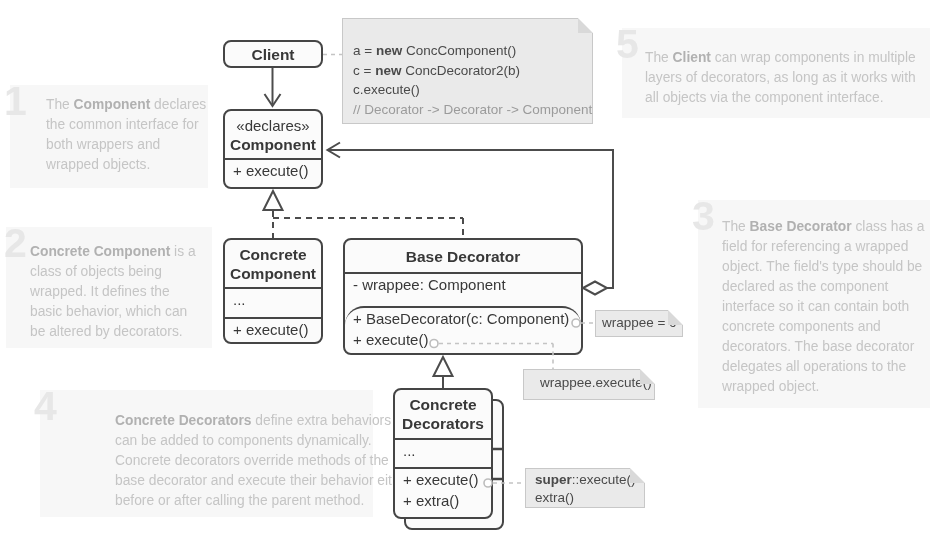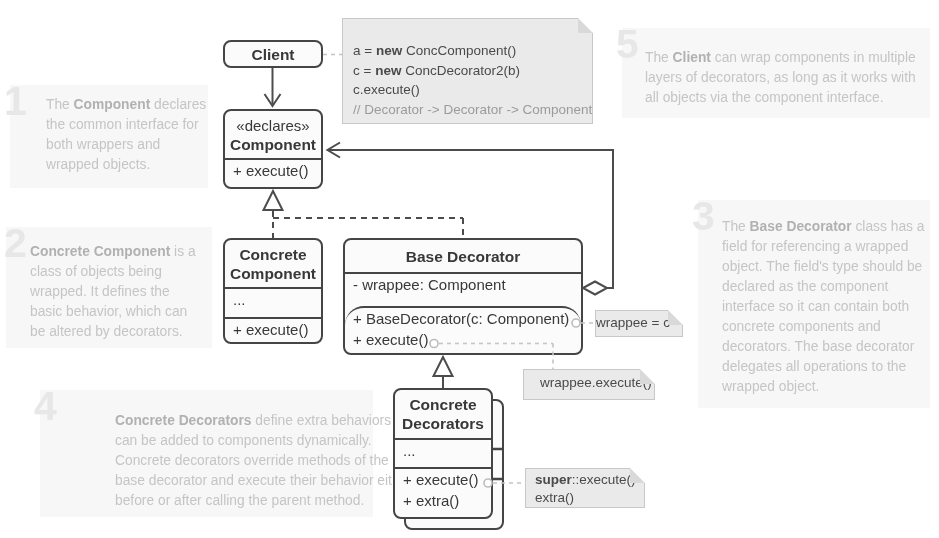--- a/index.html
+++ b/index.html
@@ -69,21 +69,21 @@
     color: #4a4a4a; font-size: 13.5px; z-index: 4;
   }
   .snote .fold {
     position: absolute; top: -1px; right: -1px; width: 0; height: 0;
     border-style: solid; border-width: 0 15px 15px 0;
     border-color: #fff #fff #d9d9d9 #d9d9d9;
   }
   #codeNote { left: 342px; top: 18px; width: 251px; height: 106px; padding: 22px 10px; }
   #codeNote .cline { line-height: 19.5px; white-space: nowrap; }
   #codeNote .comment { color: #9b9b9b; }
-  #wrappeeNote { left: 595px; top: 310px; width: 88px; height: 27px; text-align: left; line-height: 24px; }
+  #wrappeeNote { left: 595px; top: 310px; width: 88px; height: 27px; text-align: center; line-height: 24px; }
   #wrappeeExecNote { left: 523px; top: 369px; width: 132px; height: 31px; padding: 5px 16px; }
   #superNote { left: 525px; top: 468px; width: 120px; height: 40px; padding: 2px 9px; }
   #superNote .cline { line-height: 18px; white-space: nowrap; }
   
   .wires { position: absolute; left: 0; top: 0; z-index: 6; pointer-events: none; }
 </style>
 </head>
 <body>
 
 <div class="canvas">

